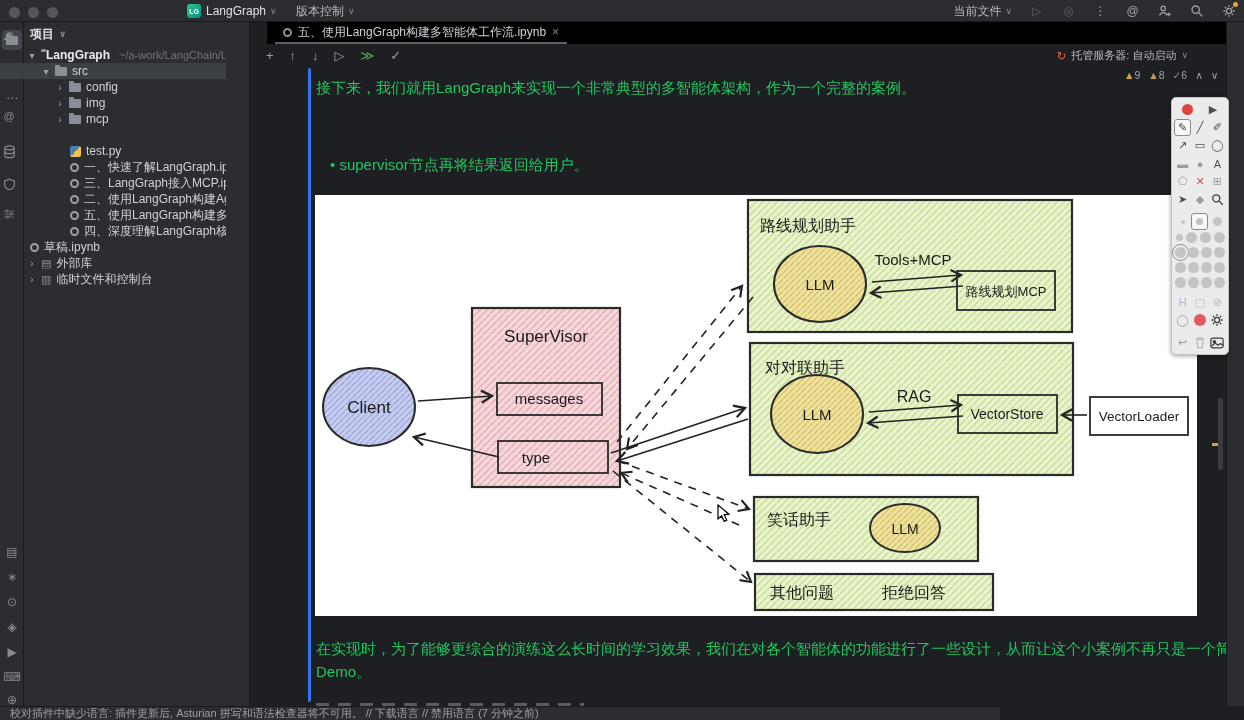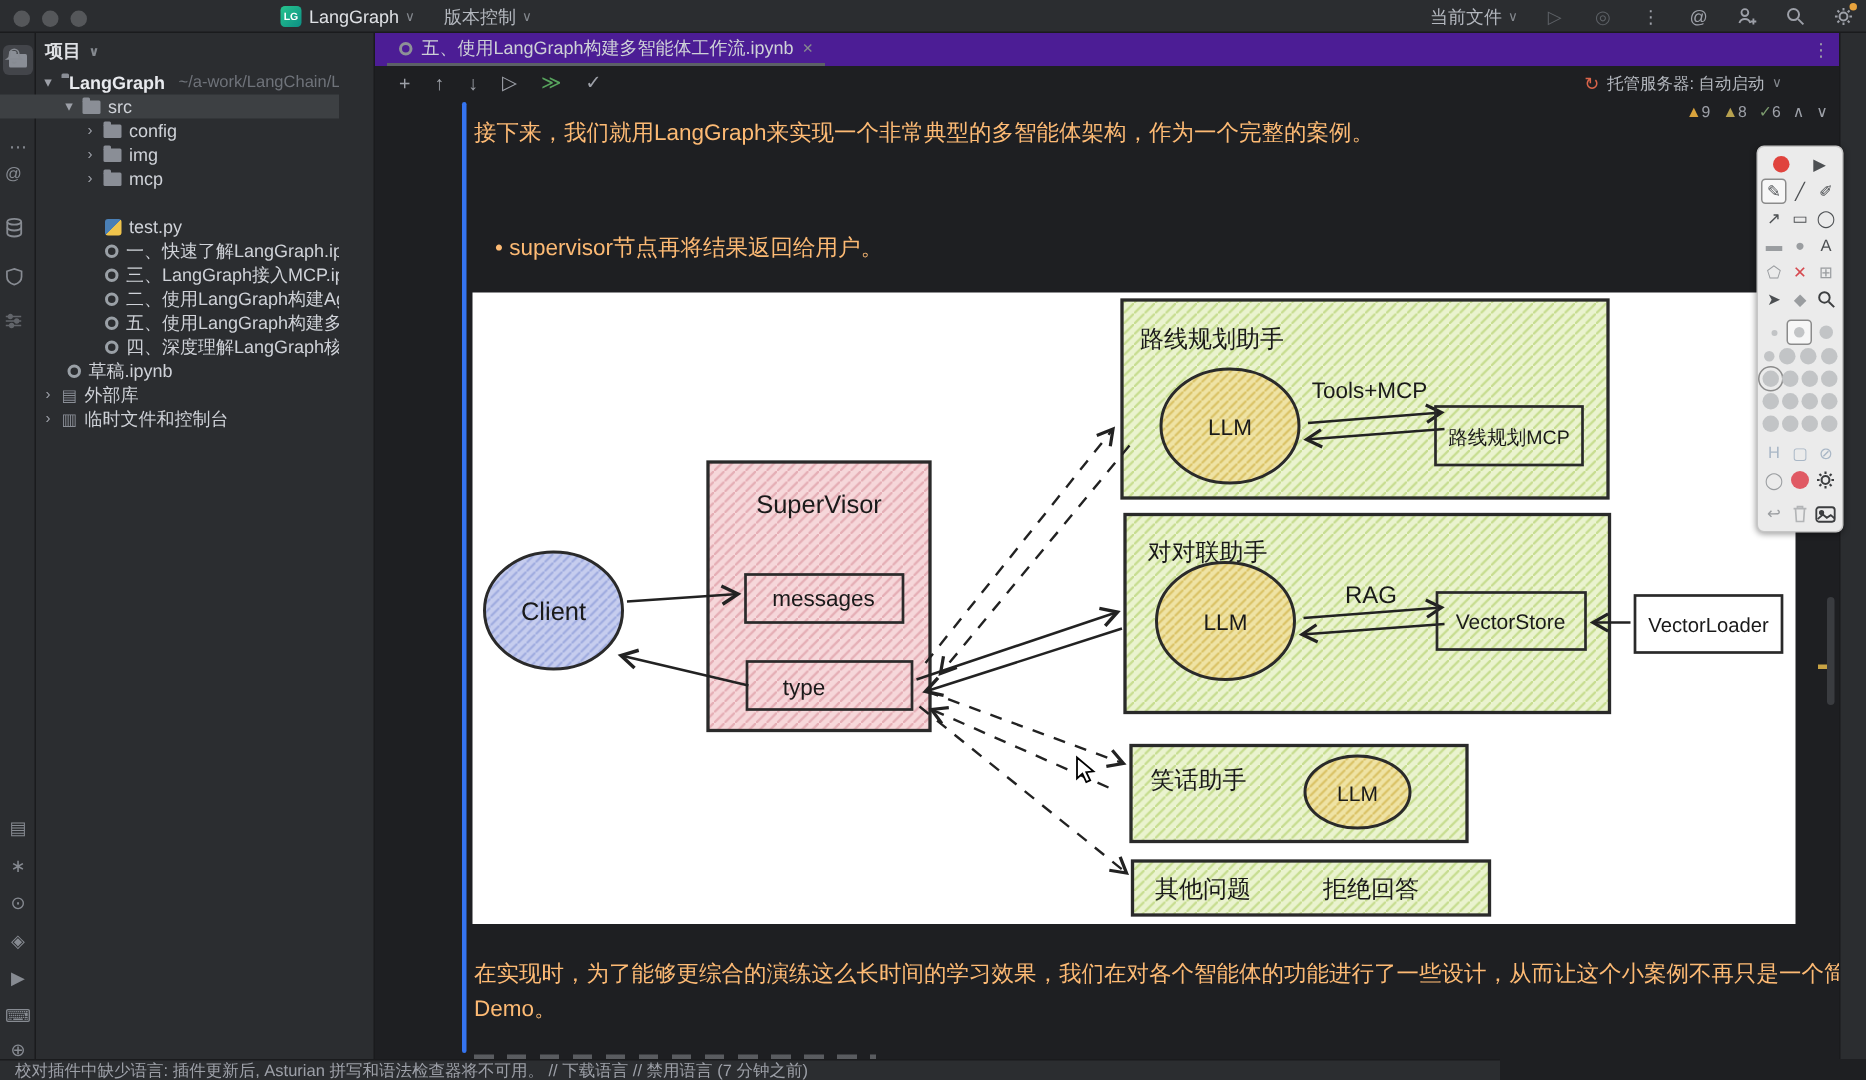--- a/index.html
+++ b/index.html
@@ -28,36 +28,36 @@
   .panel-head{left:30px;top:26px;display:flex;gap:5px;align-items:center;color:#dfe1e5;font-size:12px;font-weight:bold;}
   .trow{position:absolute;left:0;width:226px;height:16px;display:flex;align-items:center;gap:5px;font-size:12px;color:#cfd2d8;white-space:nowrap;overflow:hidden;}
   .trow.sel{background:#3d4043;}
   .tchev{color:#9da0a8;font-size:10px;width:8px;text-align:center;flex:0 0 8px;}
   .nbring{flex:0 0 9px;width:9px;height:9px;border:2px solid #9aa0a6;border-radius:50%;}
   .pyic{flex:0 0 11px;width:11px;height:11px;border-radius:2px;background:linear-gradient(135deg,#4a7fb5 50%,#f0c44c 50%);}
   .libic{color:#8a8e96;font-size:11px;}
   .rootpath{color:#6f737a;font-size:11px;margin-left:4px;}
   .bold{font-weight:bold;color:#e8eaee;}
   
-  .tabbar{left:250px;top:22px;width:976px;height:22px;background:#4c1d95;display:flex;align-items:center;}
+  .tabbar{left:267px;top:22px;width:976px;height:22px;background:#000000;display:flex;align-items:center;}
   .tab{margin-left:8px;height:22px;display:flex;align-items:center;gap:6px;padding:0 8px;color:#ced1d7;font-size:12px;border-bottom:2px solid #5c6167;white-space:nowrap;}
   .tabring{width:9px;height:9px;border:2px solid #8d9197;border-radius:50%;}
   .nbtool{left:250px;top:44px;width:976px;height:22px;display:flex;align-items:center;gap:16px;padding-left:16px;color:#9da0a8;font-size:13px;}
   .nbtool .grn{color:#58a55e;}
   .server{right:56px;top:48px;display:flex;gap:5px;align-items:center;color:#b4b8bf;font-size:11px;}
   .server .rf{color:#d9644a;font-size:12px;}
   .inspect{left:1124px;top:69px;display:flex;gap:8px;align-items:center;font-size:10.5px;color:#9da0a8;}
   .w1{color:#d9a33c;} .w2{color:#b7a14f;} .ok{color:#7d9c6f;}
   .cellbar{left:308px;top:68px;width:3px;height:634px;background:#3574f0;border-radius:2px;}
   .rstrip{right:0;top:22px;width:18px;height:684px;background:#2b2d30;border-left:1px solid #1a1b1d;}
   .rsic{position:absolute;left:1px;width:16px;height:16px;display:flex;align-items:center;justify-content:center;color:#878b92;font-size:11px;}
   .scrollmark{left:1212px;top:443px;width:6px;height:3px;background:#c8a344;}
   .scrollthumb{left:1218px;top:398px;width:5px;height:72px;background:#3a3c40;border-radius:3px;}
   
-  .md{color:#fdba74;font-size:15px;white-space:nowrap;}
+  .md{color:#22c55e;font-size:15px;white-space:nowrap;}
   .clipline{left:316px;top:703px;width:268px;height:3px;background:repeating-linear-gradient(90deg,#8a8d92 0 13px,transparent 13px 22px);opacity:.55;}
   
   .statusbar{left:0;top:706px;width:1000px;height:14px;background:#2b2d30;border-top:1px solid #1a1b1d;display:flex;align-items:center;font-size:11px;color:#9da0a8;padding:0 10px;}
   .sb-right{margin-left:auto;display:flex;gap:14px;align-items:center;}
   .sb-chip{width:11px;height:11px;border-radius:3px;background:#5a67d8;color:#fff;font-size:7px;display:flex;align-items:center;justify-content:center;}
   
   .palette{left:1171px;top:97px;width:58px;height:258px;background:#ebebeb;border:1px solid #c6c6c6;border-radius:5px;box-shadow:0 1px 4px rgba(0,0,0,.4);padding:3px 2px;display:flex;flex-direction:column;gap:1px;z-index:5;}
   .prow{display:flex;justify-content:space-around;align-items:center;height:18px;}
   .pcell{width:17px;height:17px;display:flex;align-items:center;justify-content:center;font-size:11px;color:#4c4f52;border-radius:3px;}
   .pcell.selbox{border:1px solid #8b8b8b;background:#f7f7f7;}
@@ -194,21 +194,21 @@
       <span>二、使用LangGraph构建Agent智能体.ipy</span>
   </div>
   <div class="abs trow" style="top:207px;padding-left:70px;">
     <span class="nbring"></span>
       <span>五、使用LangGraph构建多智能体工作流.</span>
   </div>
   <div class="abs trow" style="top:223px;padding-left:70px;">
     <span class="nbring"></span>
       <span>四、深度理解LangGraph核心-Graph.ipyr</span>
   </div>
-  <div class="abs trow" style="top:239px;padding-left:45px;">
+  <div class="abs trow" style="top:239px;padding-left:30px;">
     <span class="nbring"></span>
       <span>草稿.ipynb</span>
   </div>
   <div class="abs trow" style="top:255px;padding-left:28px;">
     <span class="tchev">›</span>
       <span class="libic">▤</span>
     <span>外部库</span>
   </div>
   <div class="abs trow" style="top:271px;padding-left:28px;">
     <span class="tchev">›</span>

